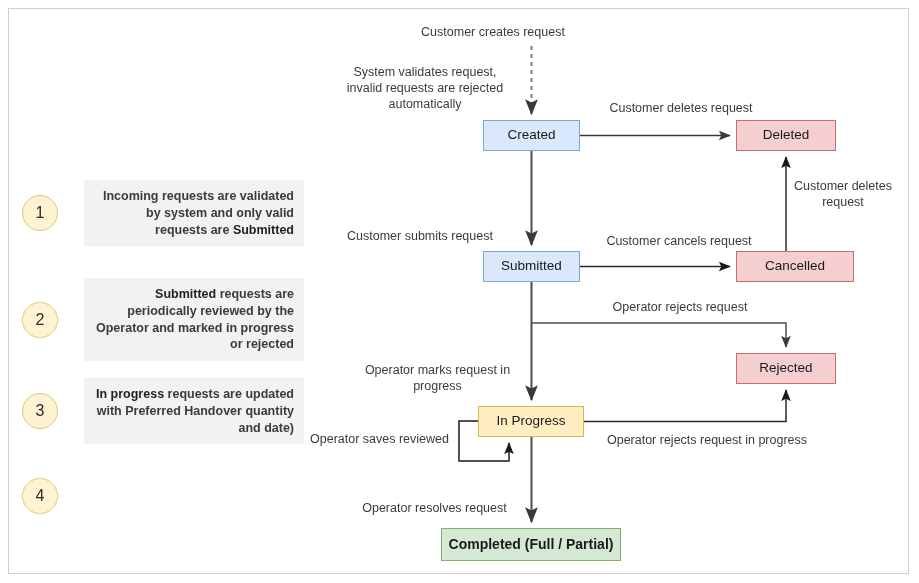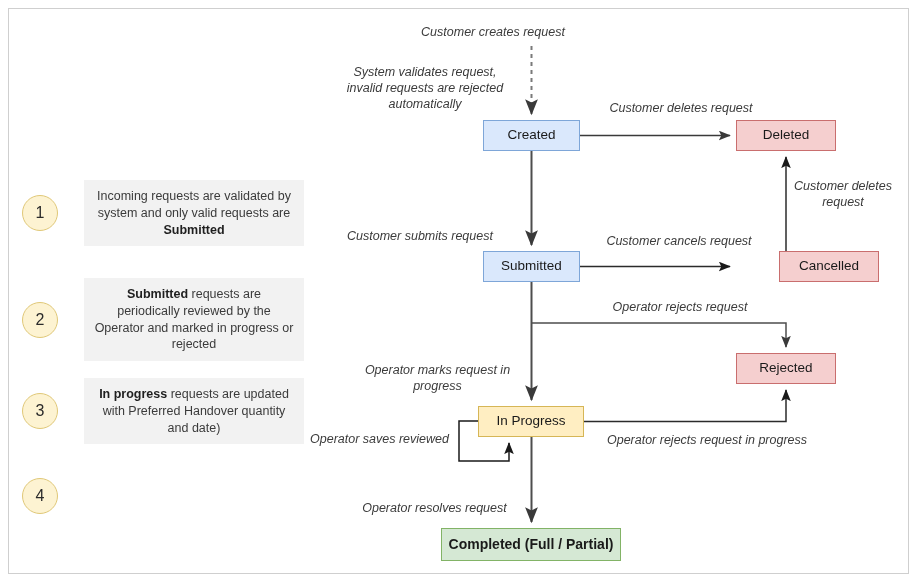--- a/index.html
+++ b/index.html
@@ -70,29 +70,28 @@
   .state.green {
     background: #d5e8d4;
     border: 1.3px solid #82b366;
     font-weight: bold;
     font-size: 14px;
   }
 
   #st-created   { left: 483px; top: 120px; width: 97px;  height: 31px; }
   #st-deleted   { left: 736px; top: 120px; width: 100px; height: 31px; }
   #st-submitted { left: 483px; top: 251px; width: 97px;  height: 31px; }
-  #st-cancelled { left: 779px; top: 251px; width: 100px; height: 31px; }
+  #st-cancelled { left: 736px; top: 251px; width: 118px; height: 31px; }
   #st-rejected  { left: 736px; top: 353px; width: 100px; height: 31px; }
   #st-inprogress{ left: 478px; top: 406px; width: 106px; height: 31px; }
   #st-completed { left: 441px; top: 528px; width: 180px; height: 33px; }
 
   
   .edge-label {
     position: absolute;
-    font-style: italic;
     font-size: 12.5px;
     color: #3b3b3b;
     line-height: 1.28;
     text-align: center;
     white-space: pre-line;
   }
 
   #lbl-creates   { left: 398px; top: 24px;  width: 190px; }
   #lbl-validates { left: 325px; top: 64px;  width: 200px; }
   #lbl-deletes   { left: 596px; top: 100px; width: 170px; }
@@ -123,24 +122,25 @@
     font-size: 16px;
     color: #2b2b2b;
     flex: 0 0 auto;
   }
   .legend-text {
     margin-left: 26px;
     background: #f2f2f2;
     color: #3b3b3b;
     font-size: 12.5px;
     line-height: 1.34;
-    text-align: center;
+    text-align: right;
     padding: 8px 10px;
     box-sizing: border-box;
     width: 220px;
+    font-weight: bold;
   }
   .legend-text b { color: #1f1f1f; }
 
   #lg-1 { left: 22px; top: 180px; }
   #lg-2 { left: 22px; top: 278px; }
   #lg-3 { left: 22px; top: 378px; }
   #lg-4 { left: 22px; top: 478px; }
 </style>
 </head>
 <body>

